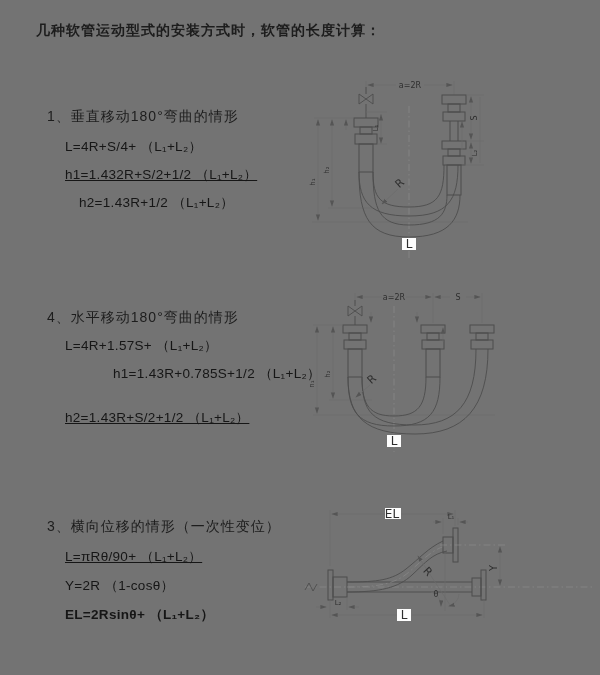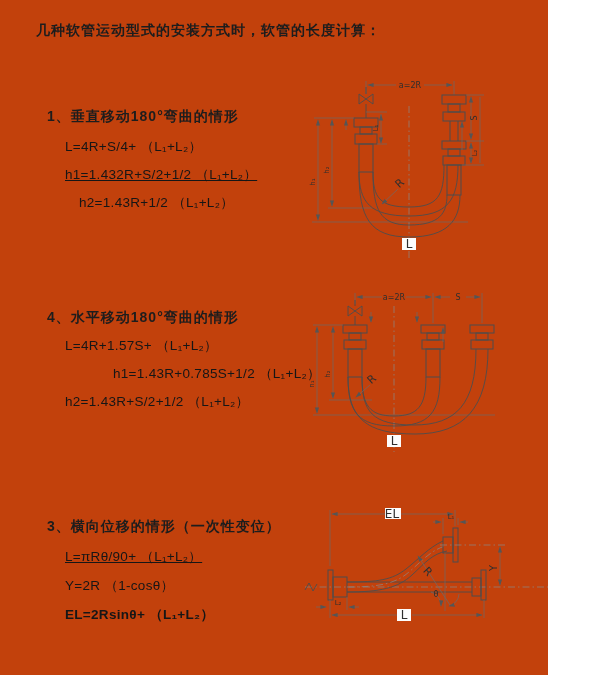--- a/index.html
+++ b/index.html
@@ -1,21 +1,21 @@
 <!DOCTYPE html>
 <html><head>
 <meta charset="utf-8">
 <style>
   html,body{margin:0;padding:0;}
   body{width:600px;height:675px;background:#ffffff;}
-  .page{position:relative;width:548px;height:675px;background:#c2410c;overflow:hidden;
+  .page{position:relative;width:600px;height:675px;background:#737373;overflow:hidden;
         font-family:"Liberation Sans","DejaVu Sans",sans-serif;color:#1d1d1d;text-align:center;}
   .tline{position:absolute;white-space:nowrap;}
   .title{font-size:14px;font-weight:bold;letter-spacing:1px;}
-  .heading{font-size:14px;font-weight:bold;letter-spacing:1px;}
+  .heading{font-size:14px;font-weight:normal;letter-spacing:1px;}
   .formula{font-size:13.5px;letter-spacing:0.3px;color:#161616;}
   .diag{position:absolute;}
   .dln{stroke:#4d4d4d;stroke-width:1;fill:none;}
   .dlt{stroke:#4d4d4d;stroke-width:0.9;fill:none;}
   .dim{stroke:#6b6b6b;stroke-width:0.7;fill:none;}
   .cl{stroke:#8a8a8a;stroke-width:0.7;fill:none;stroke-dasharray:7,3,1.5,3;}
   svg text{font-family:"DejaVu Sans","Liberation Sans",sans-serif;fill:#2e2e2e;stroke:none;}
   .lbl8{font-size:8px;}
   .lbl7{font-size:7px;}
   .lbl10{font-size:10px;}
@@ -34,21 +34,21 @@
     <div class="tline heading" style="left:47px;top:108px;">1、垂直移动180°弯曲的情形</div>
     <div class="tline formula" style="left:65px;top:138px;">L=4R+S/4+ （L₁+L₂）</div>
     <div class="tline formula" style="left:65px;top:166px;text-decoration:underline;">h1=1.432R+S/2+1/2 （L₁+L₂）</div>
     <div class="tline formula" style="left:79px;top:194px;">h2=1.43R+1/2 （L₁+L₂）</div>
   </div>
 
   <div>
     <div class="tline heading" style="left:47px;top:309px;">4、水平移动180°弯曲的情形</div>
     <div class="tline formula" style="left:65px;top:337px;">L=4R+1.57S+ （L₁+L₂）</div>
     <div class="tline formula" style="left:65px;top:365px;margin-left:48px;">h1=1.43R+0.785S+1/2 （L₁+L₂）</div>
-    <div class="tline formula" style="left:65px;top:393px;">h2=1.43R+S/2+1/2 （L₁+L₂）</div>
+    <div class="tline formula" style="left:65px;top:409px;text-decoration:underline;">h2=1.43R+S/2+1/2 （L₁+L₂）</div>
   </div>
 
   <div>
     <div class="tline heading" style="left:47px;top:518px;">3、横向位移的情形（一次性变位）</div>
     <div class="tline formula" style="left:65px;top:548px;text-decoration:underline;">L=πRθ/90+ （L₁+L₂）</div>
     <div class="tline formula" style="left:65px;top:577px;">Y=2R （1-cosθ）</div>
     <div class="tline formula" style="left:65px;top:606px;font-weight:bold;">EL=2Rsinθ+ （L₁+L₂）</div>
   </div>
 
   <svg class="diag" style="left:308px;top:70px;" width="280" height="195" viewBox="0 0 280 195">

